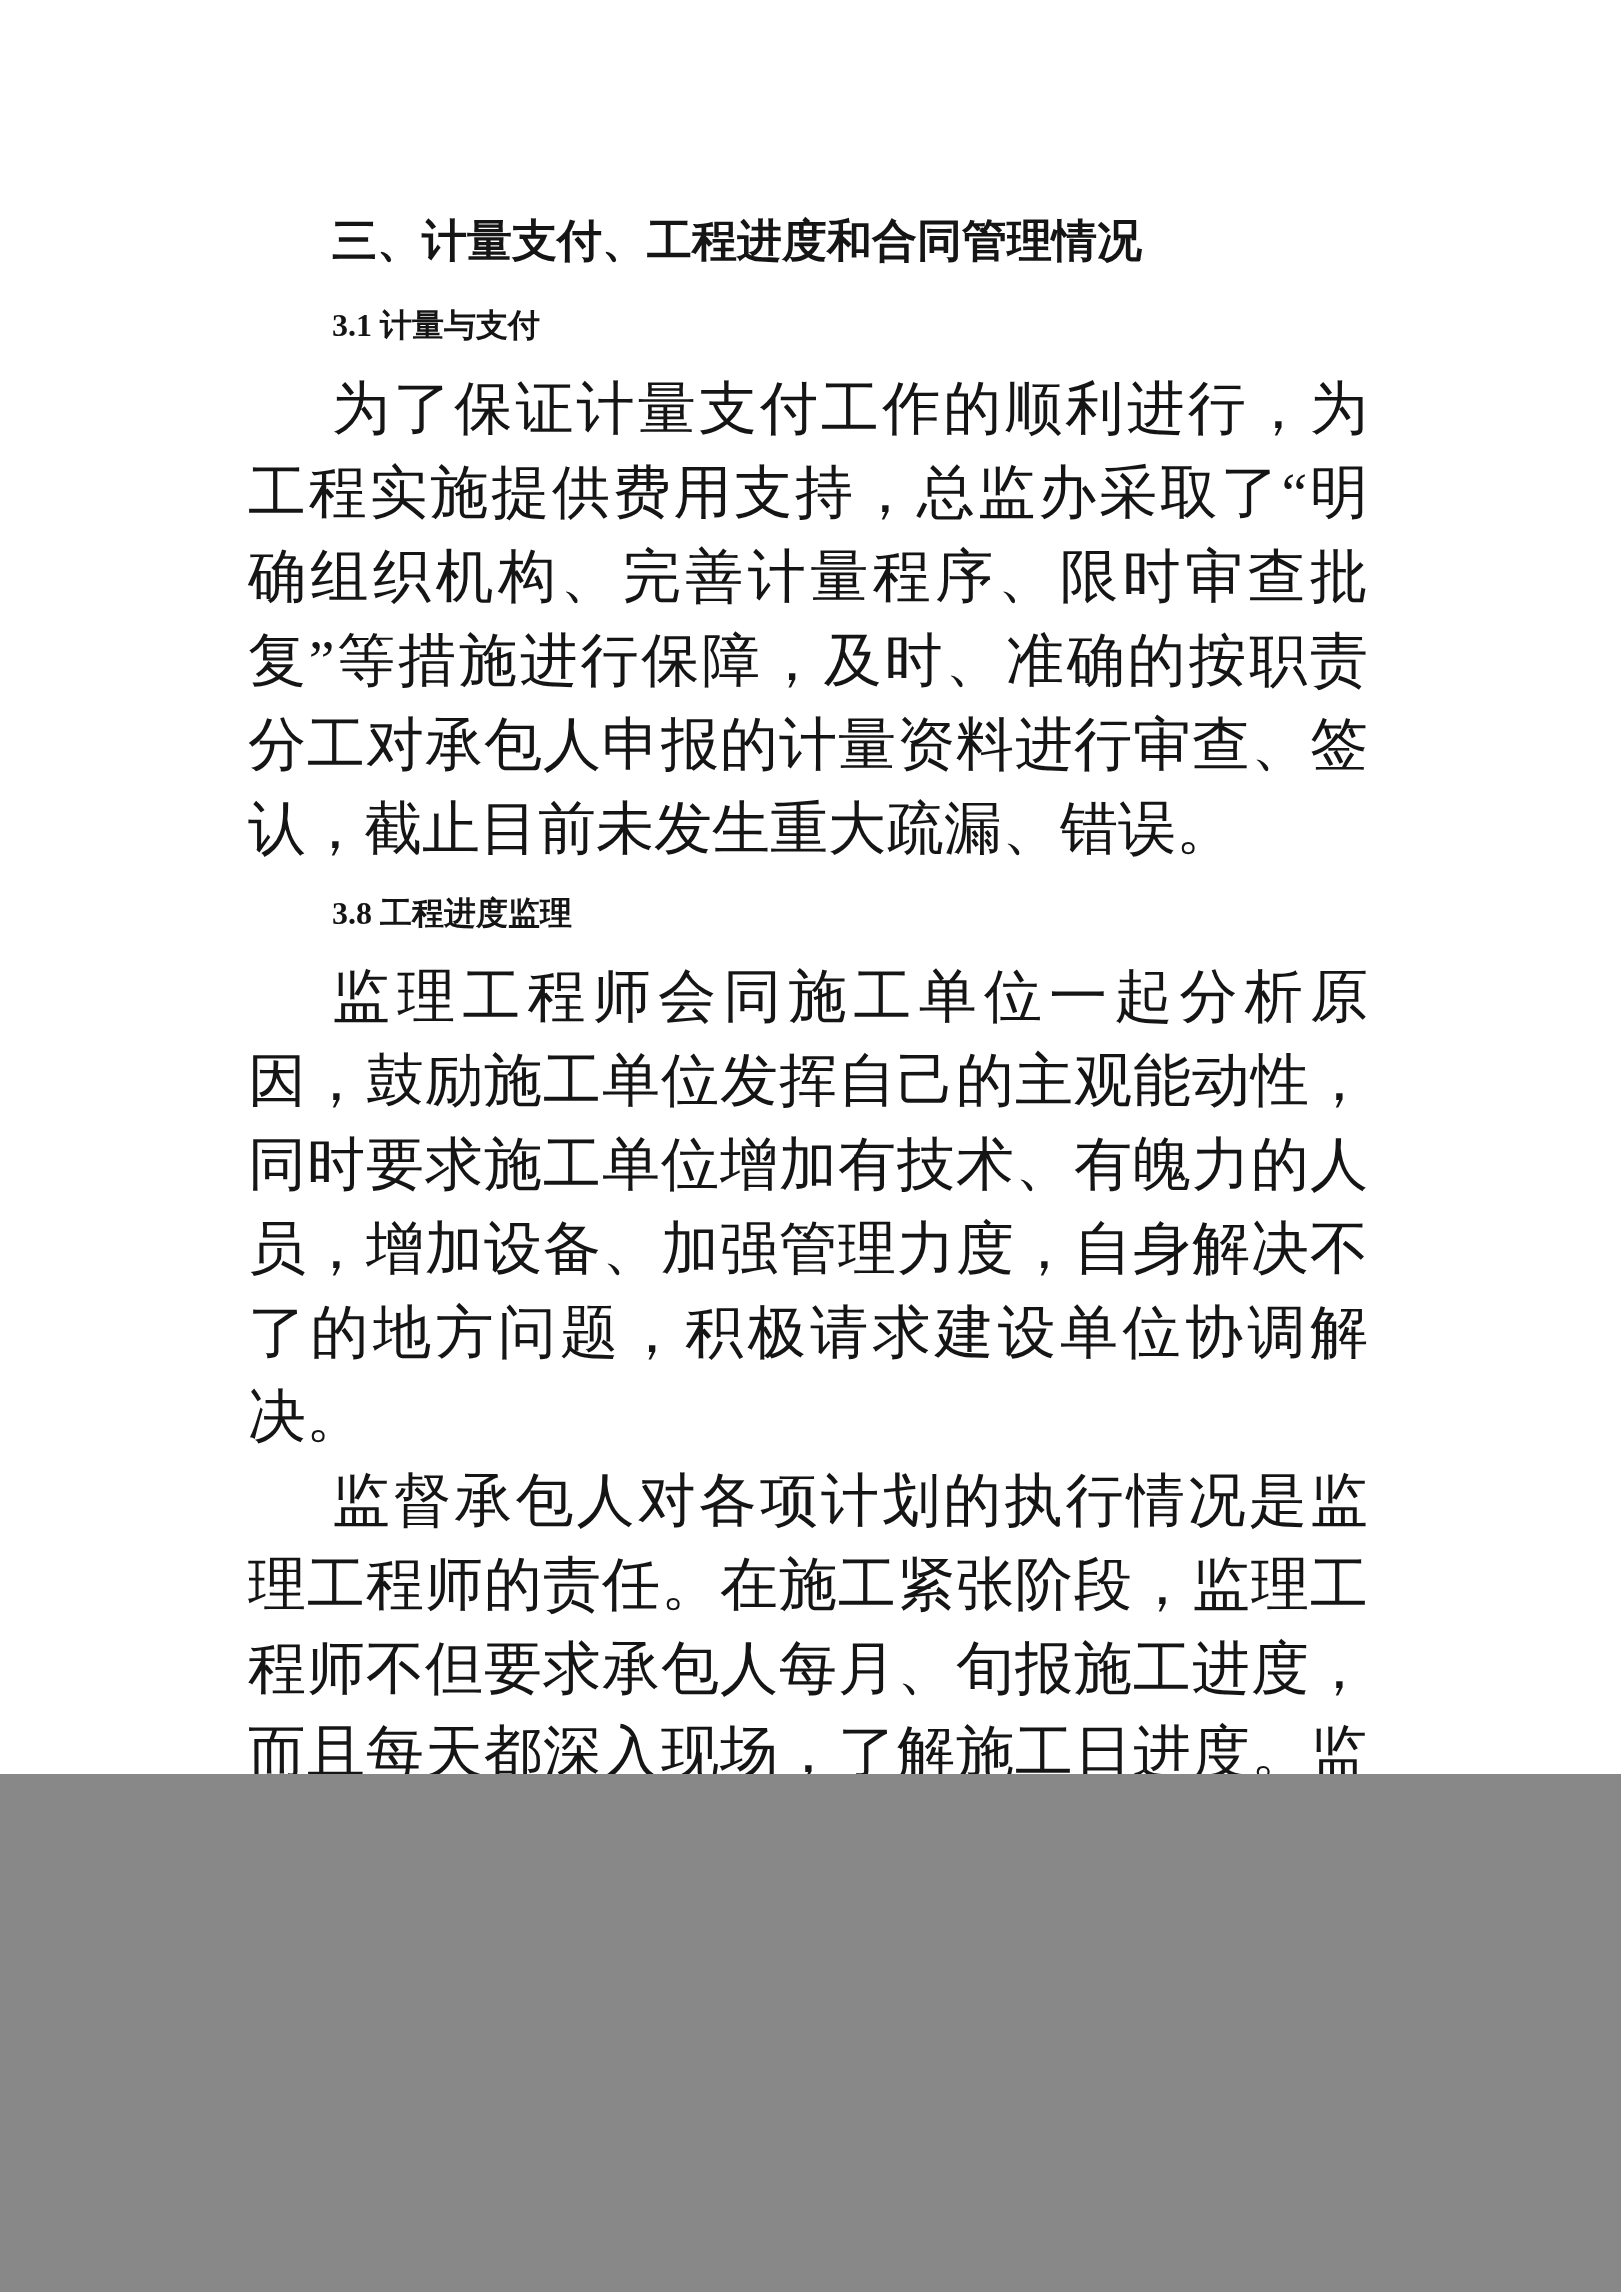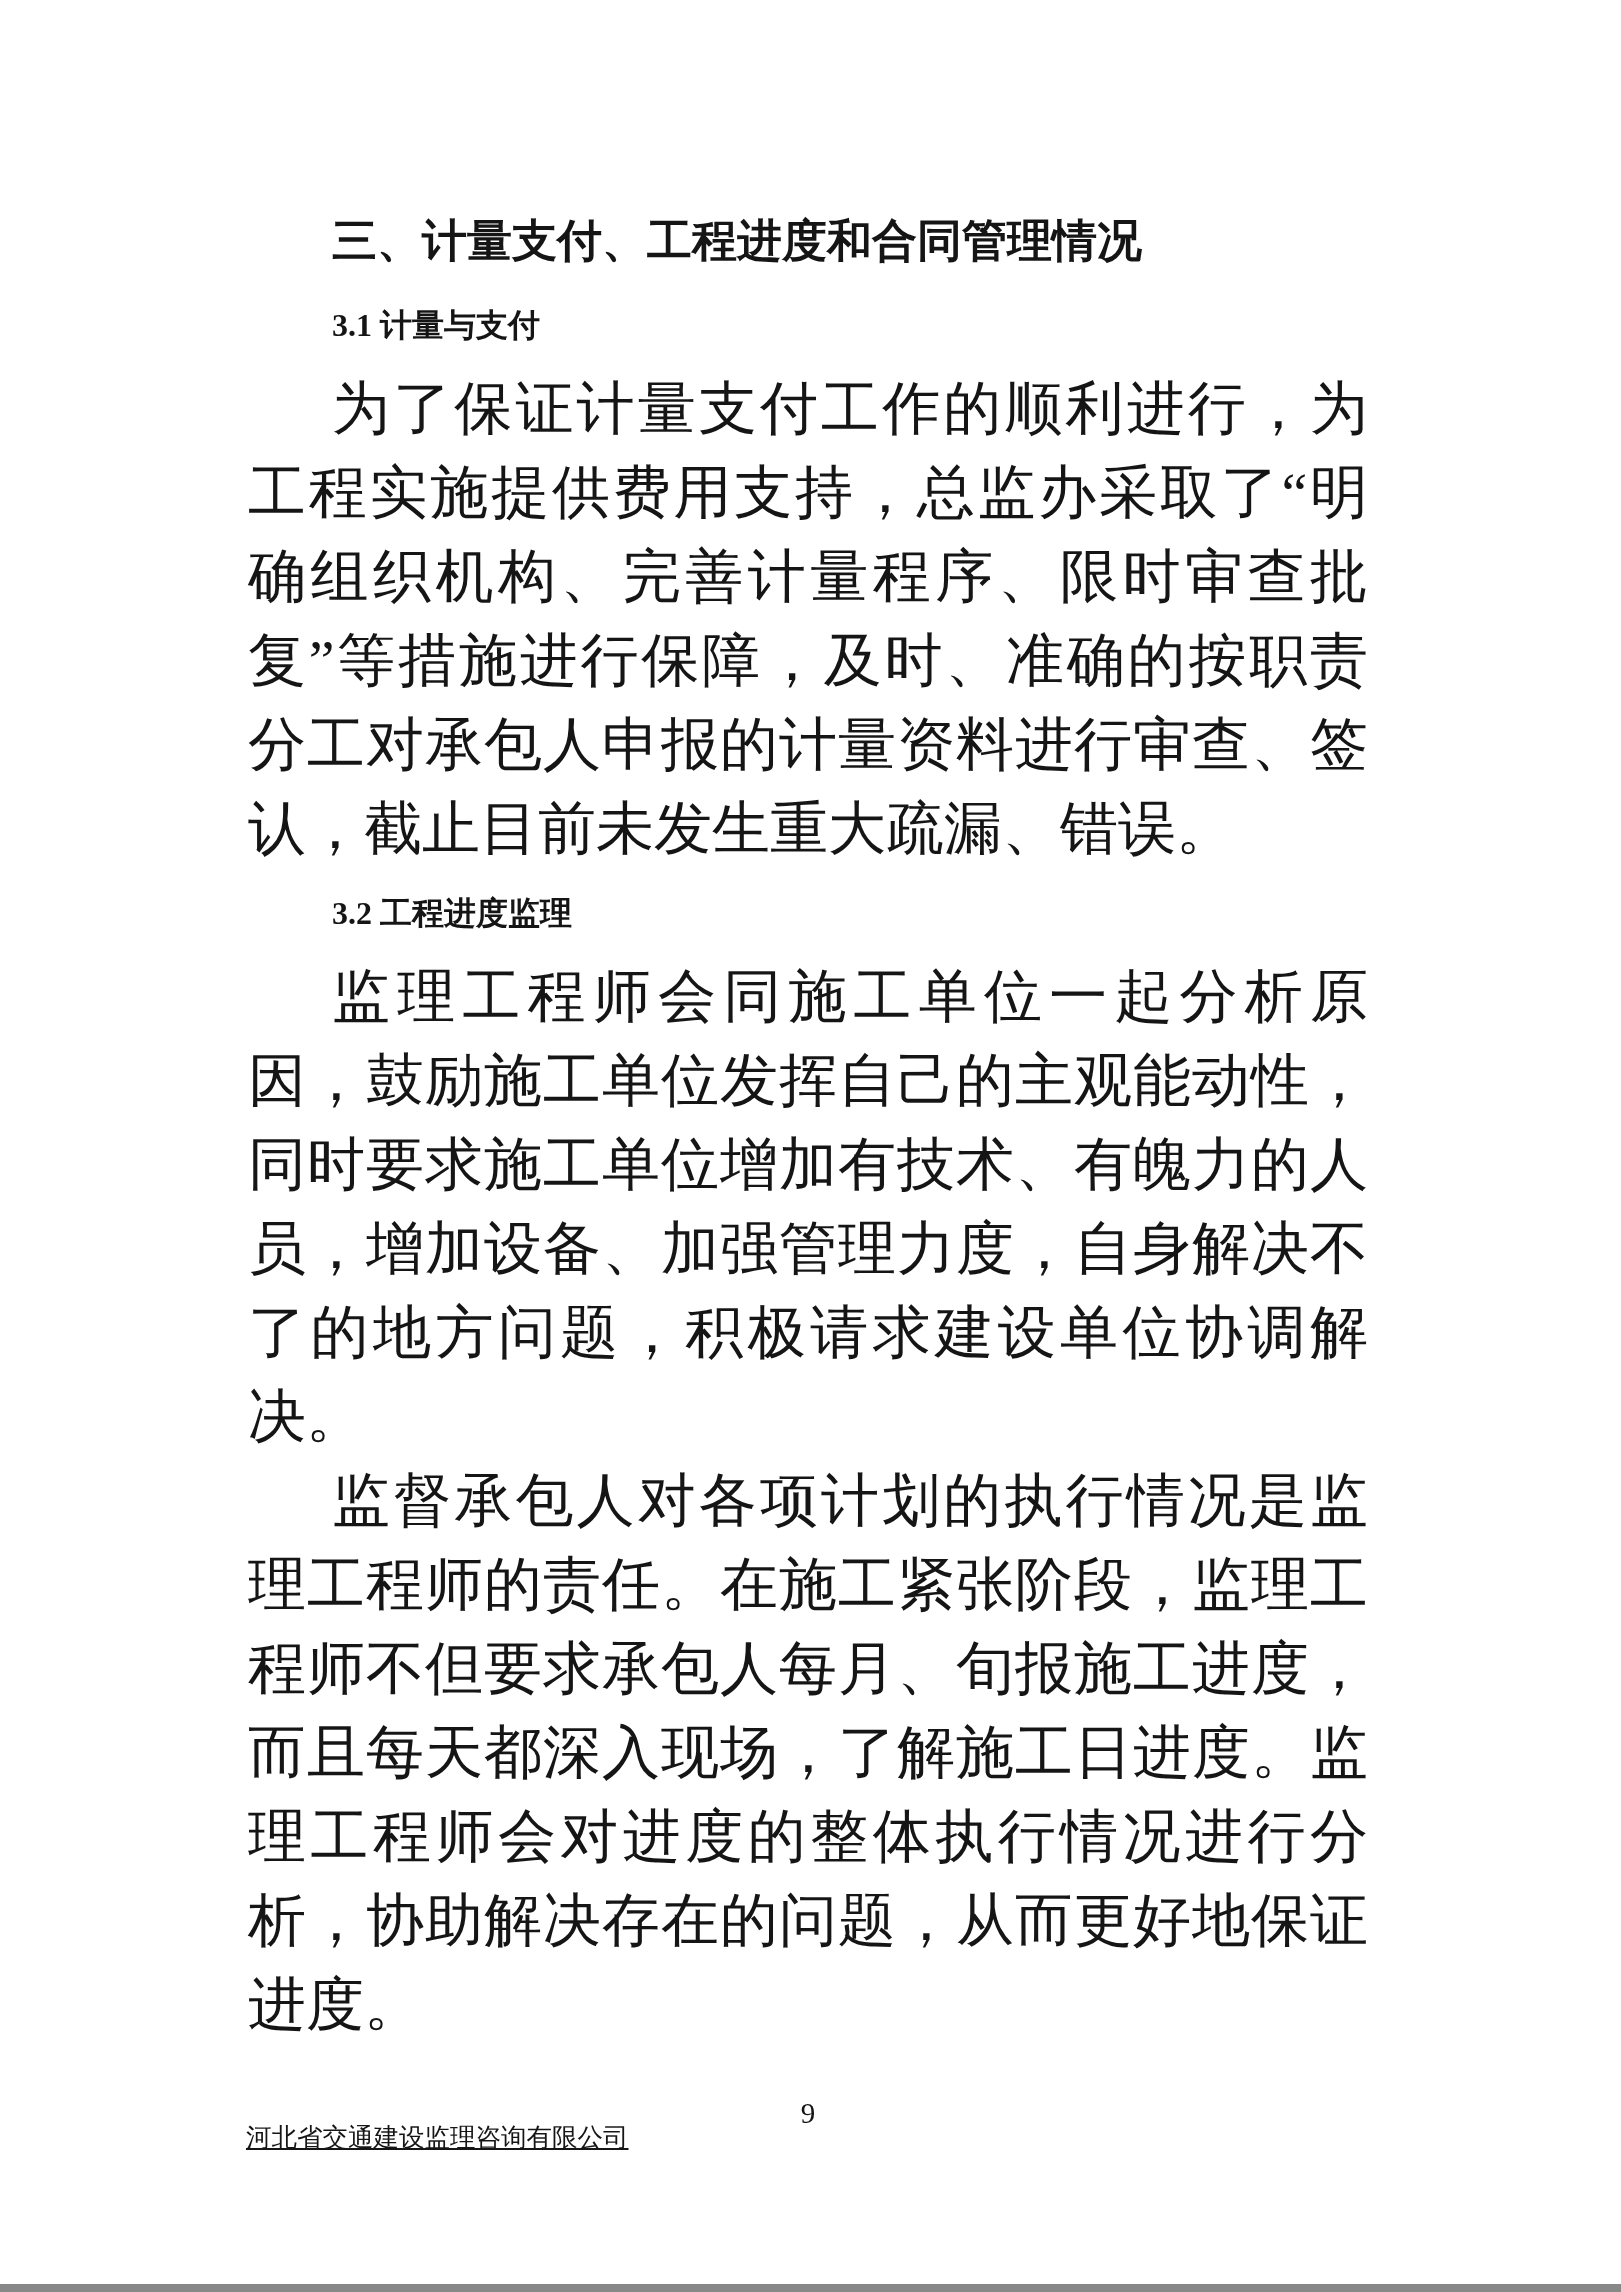--- a/index.html
+++ b/index.html
@@ -4,21 +4,21 @@
 <title>Document Page</title>
 <style>
   html, body {
     margin: 0;
     padding: 0;
     background: #888;
   }
   .page {
     position: relative;
     width: 1621px;
-    height: 2284px;
+    height: 1774px;
     margin: 0 auto;
     background: #ffffff;
     overflow: hidden;
     font-family: "Liberation Serif", "DejaVu Serif", serif;
     color: #151515;
   }
   .content {
     position: absolute;
     left: 248px;
     top: 199px;
@@ -75,21 +75,21 @@
 
 <div class="page">
   <div class="content">
 
     <h1 class="doc-title">三、计量支付、工程进度和合同管理情况</h1>
 
     <h2 class="sec-heading">3.1 计量与支付</h2>
 
     <p class="para">为了保证计量支付工作的顺利进行，为工程实施提供费用支持，总监办采取了“明确组织机构、完善计量程序、限时审查批复”等措施进行保障，及时、准确的按职责分工对承包人申报的计量资料进行审查、签认，截止目前未发生重大疏漏、错误。</p>
 
-    <h2 class="sec-heading">3.2 工程进度监理</h2>
+    <h2 class="sec-heading">3.8 工程进度监理</h2>
 
 
     <p class="para">监理工程师会同施工单位一起分析原因，鼓励施工单位发挥自己的主观能动性，同时要求施工单位增加有技术、有魄力的人员，增加设备、加强管理力度，自身解决不了的地方问题，积极请求建设单位协调解决。</p>
 
     <p class="para">监督承包人对各项计划的执行情况是监理工程师的责任。在施工紧张阶段，监理工程师不但要求承包人每月、旬报施工进度，而且每天都深入现场，了解施工日进度。监理工程师会对进度的整体执行情况进行分析，协助解决存在的问题，从而更好地保证进度。</p>
 
   </div>
 
   <div class="page-number">9</div>
 

